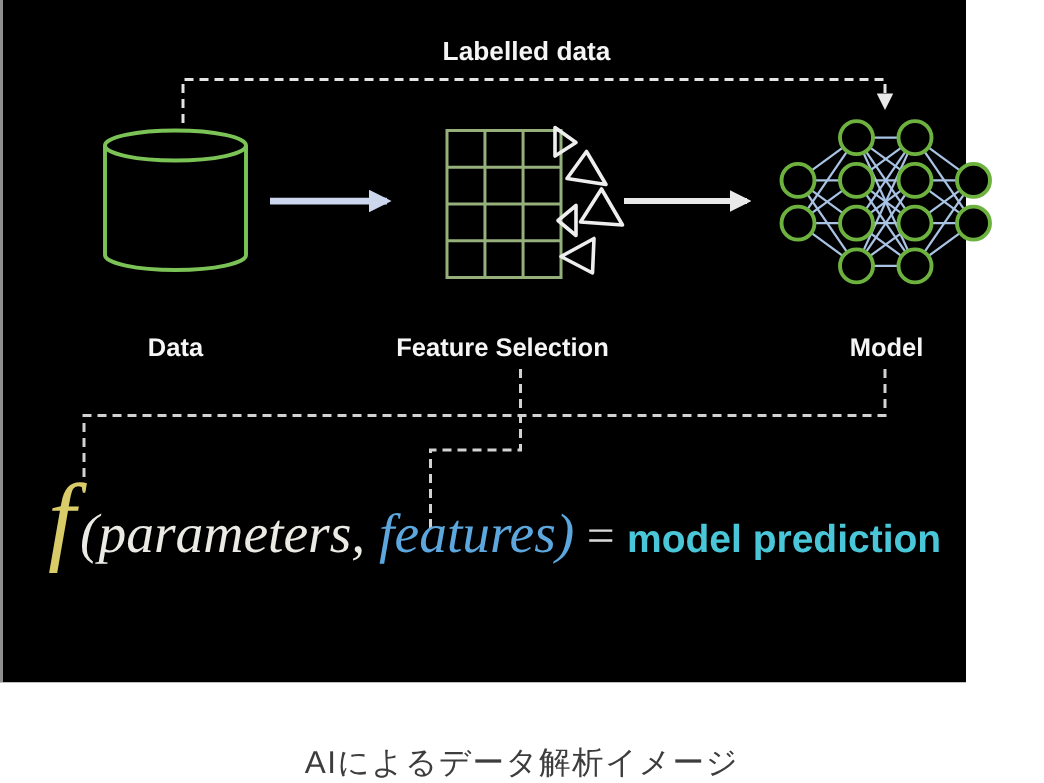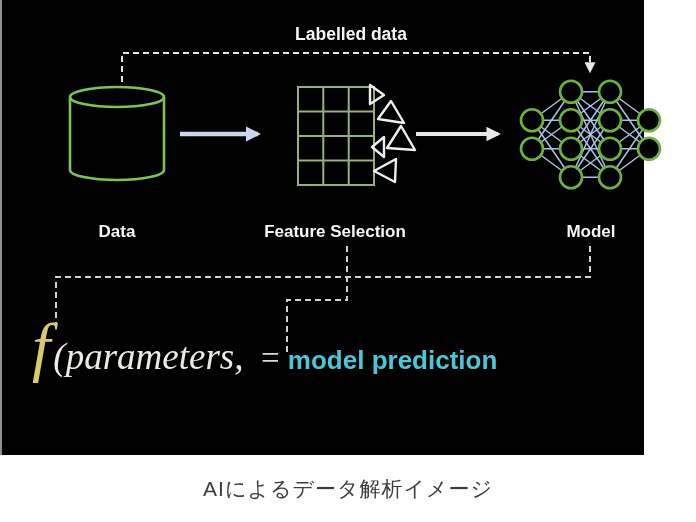--- a/index.html
+++ b/index.html
@@ -15,21 +15,21 @@
          font-size:66px;line-height:1;color:#d9cb68;padding-right:3px;}
   .f-params{font-family:"Liberation Serif","DejaVu Serif",serif;font-style:italic;
             font-size:37px;color:#eceae4;}
   .f-feat{font-family:"Liberation Serif","DejaVu Serif",serif;font-style:italic;
           font-size:37px;color:#5ca8de;}
   .f-eq{font-family:"Liberation Serif","DejaVu Serif",serif;font-size:33px;color:#d9d9d9;}
   .f-res{font-family:"Liberation Sans","DejaVu Sans",sans-serif;font-weight:600;
          font-size:26px;color:#49c7d8;}
   
   .caption-area{position:absolute;left:0;top:455px;width:696px;height:67px;background:#ffffff;
-                display:flex;align-items:center;justify-content:center;}
+                display:flex;align-items:flex-end;justify-content:center;}
   .caption-text{font-size:21px;letter-spacing:1px;color:#3d3d3d;
                 font-family:"Liberation Sans","DejaVu Sans",sans-serif;}
   
   .node-label{font-family:"Liberation Sans","DejaVu Sans",sans-serif;font-weight:bold;
               font-size:17px;fill:#f5f5f5;}
   .top-label{font-family:"Liberation Sans","DejaVu Sans",sans-serif;font-weight:bold;
              font-size:17.5px;fill:#f5f5f5;}
 </style>
 </head>
 <body>
@@ -130,20 +130,21 @@
       <text class="node-label" x="591" y="237" text-anchor="middle">Model</text>
 
       <path d="M590,246 V277 H56 V327" fill="none" stroke="#d2d2d2" stroke-width="2" stroke-dasharray="6 4"></path>
 
       <path d="M347,246 V300 H287 V352" fill="none" stroke="#d2d2d2" stroke-width="2" stroke-dasharray="6 4"></path>
     </svg>
 
     <div class="formula">
       <span class="f-sym">f</span>
       <span class="f-params">(parameters, </span>
+      <span class="f-feat">features)</span>
       <span class="f-eq"> = </span>
       <span class="f-res">model prediction</span>
     </div>
   </div>
 
   <div class="caption-area">
     <span class="caption-text">AIによるデータ解析イメージ</span>
   </div>
 </div>
 

